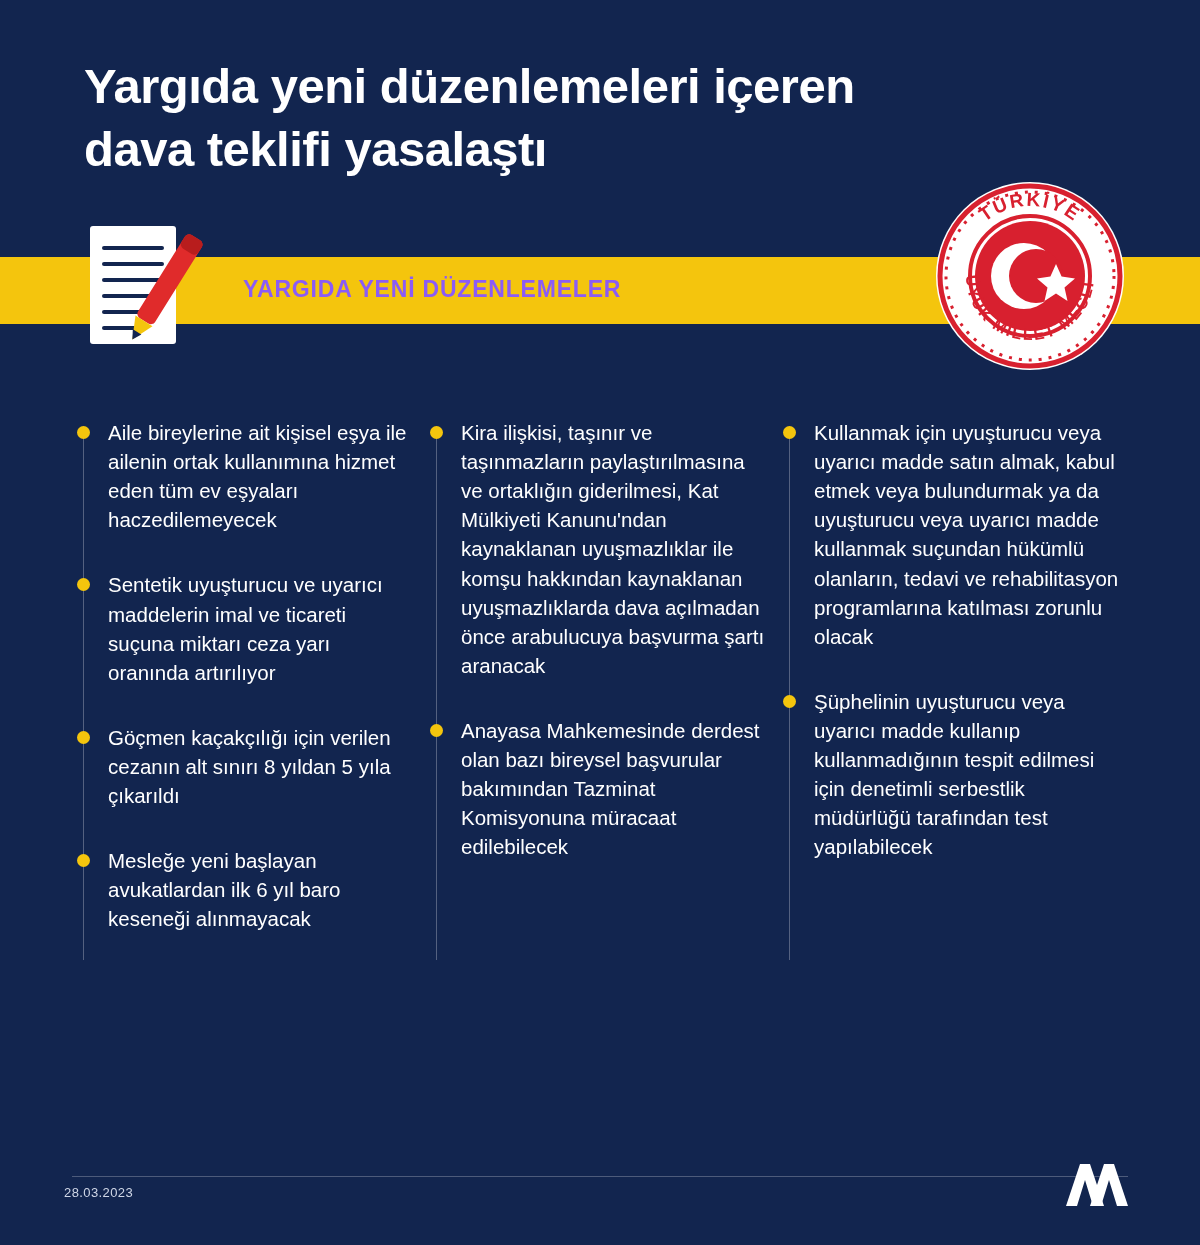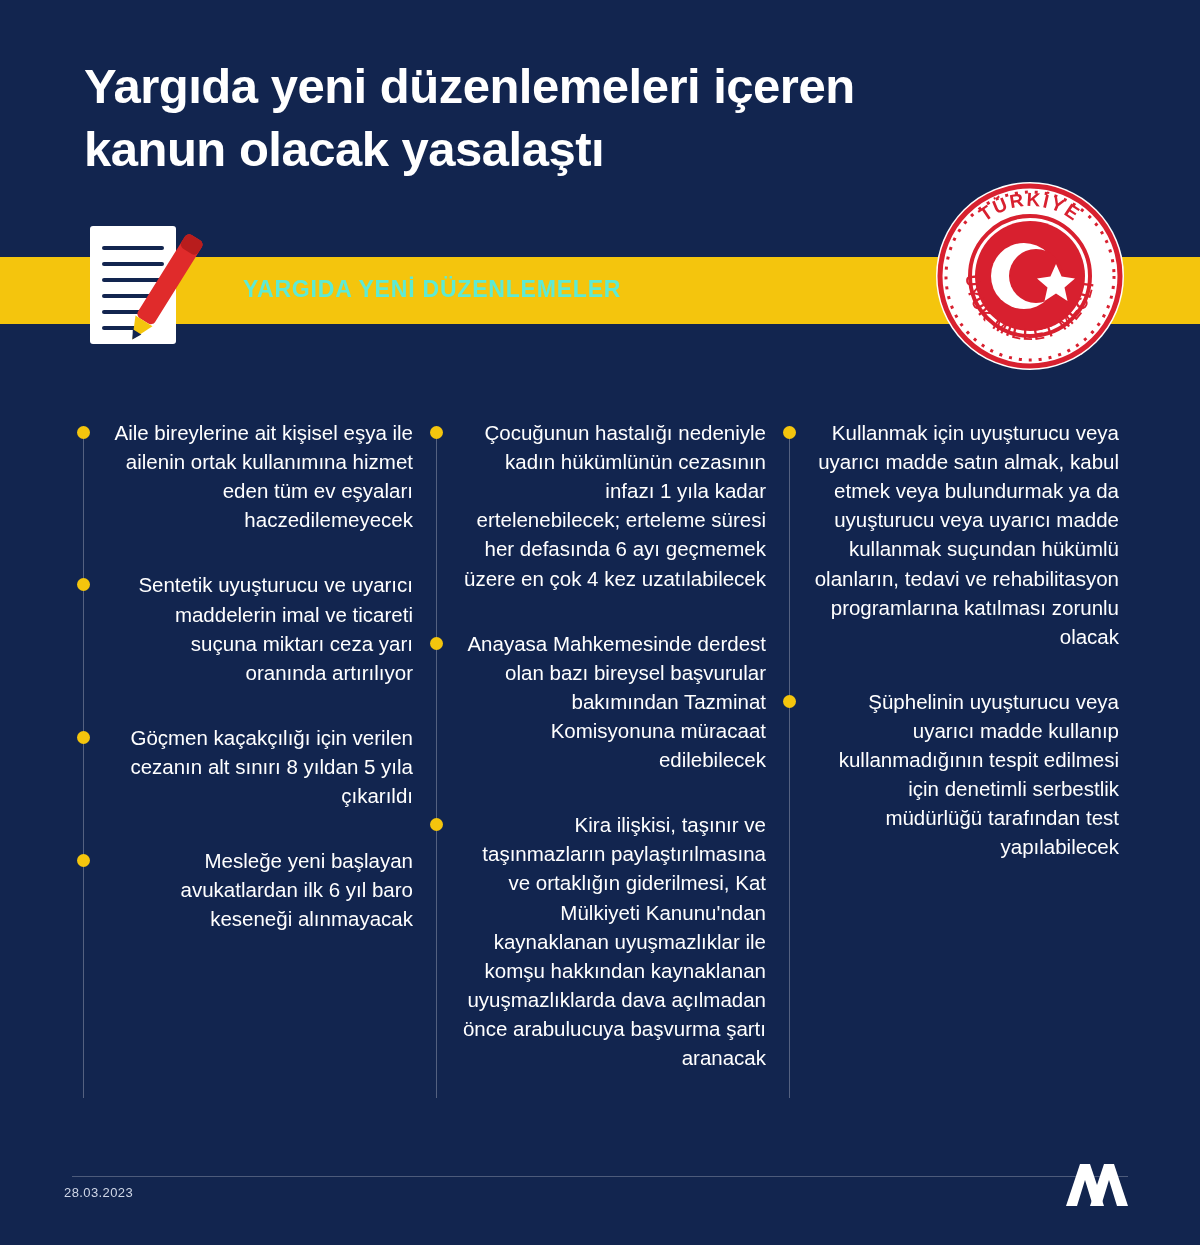--- a/index.html
+++ b/index.html
@@ -48,21 +48,21 @@
     height: 67px;
     background: #f4c50d;
   }
   .band-label {
     position: absolute;
     left: 243px;
     top: 276px;
     font-size: 23px;
     font-weight: bold;
     letter-spacing: 0.8px;
-    color: #5eead4;
+    color: #8b5cf6;
   }
 
   
   .doc-icon {
     position: absolute;
     left: 84px;
     top: 222px;
     width: 124px;
     height: 132px;
   }
@@ -83,21 +83,20 @@
     top: 418px;
     width: 1060px;
     display: flex;
     gap: 0px;
   }
   .column {
     width: 353px;
     padding-right: 14px;
     box-sizing: border-box;
     position: relative;
-    text-align: right;
   }
   .col-line {
     position: absolute;
     left: 9px;
     top: 18px;
     bottom: 10px;
     width: 1px;
     background: rgba(255,255,255,0.28);
   }
   .item {
@@ -146,21 +145,21 @@
     height: 52px;
   }
 </style>
 </head>
 <body>
 
 <div class="page">
 
   <div class="title-block">
     <div class="title">Yargıda yeni düzenlemeleri içeren</div>
-    <div class="title">kanun olacak yasalaştı</div>
+    <div class="title">dava teklifi yasalaştı</div>
   </div>
 
   <div class="band"></div>
   <div class="band-label">YARGIDA YENİ DÜZENLEMELER</div>
 
   <div class="doc-icon">
     <svg width="124" height="132" viewBox="0 0 124 132" xmlns="http://www.w3.org/2000/svg">
       <rect x="6" y="4" width="86" height="118" rx="3" fill="#ffffff"></rect>
       <g stroke="#12254f" stroke-width="4" stroke-linecap="round">
         <line x1="20" y1="26" x2="78" y2="26"></line>
@@ -226,29 +225,25 @@
       <div class="item">
         <span class="bullet"></span>
         <span class="item-text">Mesleğe yeni başlayan avukatlardan ilk 6 yıl baro keseneği alınmayacak</span>
       </div>
     </div>
 
     <div class="column">
       <div class="col-line"></div>
       <div class="item">
         <span class="bullet"></span>
-        <span class="item-text">Çocuğunun hastalığı nedeniyle kadın hükümlünün cezasının infazı 1 yıla kadar ertelenebilecek; erteleme süresi her defasında 6 ayı geçmemek üzere en çok 4 kez uzatılabilecek</span>
+        <span class="item-text">Kira ilişkisi, taşınır ve taşınmazların paylaştırılmasına ve ortaklığın giderilmesi, Kat Mülkiyeti Kanunu'ndan kaynaklanan uyuşmazlıklar ile komşu hakkından kaynaklanan uyuşmazlıklarda dava açılmadan önce arabulucuya başvurma şartı aranacak</span>
       </div>
       <div class="item">
         <span class="bullet"></span>
         <span class="item-text">Anayasa Mahkemesinde derdest olan bazı bireysel başvurular bakımından Tazminat Komisyonuna müracaat edilebilecek</span>
-      </div>
-      <div class="item">
-        <span class="bullet"></span>
-        <span class="item-text">Kira ilişkisi, taşınır ve taşınmazların paylaştırılmasına ve ortaklığın giderilmesi, Kat Mülkiyeti Kanunu'ndan kaynaklanan uyuşmazlıklar ile komşu hakkından kaynaklanan uyuşmazlıklarda dava açılmadan önce arabulucuya başvurma şartı aranacak</span>
       </div>
     </div>
 
     <div class="column">
       <div class="col-line"></div>
       <div class="item">
         <span class="bullet"></span>
         <span class="item-text">Kullanmak için uyuşturucu veya uyarıcı madde satın almak, kabul etmek veya bulundurmak ya da uyuşturucu veya uyarıcı madde kullanmak suçundan hükümlü olanların, tedavi ve rehabilitasyon programlarına katılması zorunlu olacak</span>
       </div>
       <div class="item">

